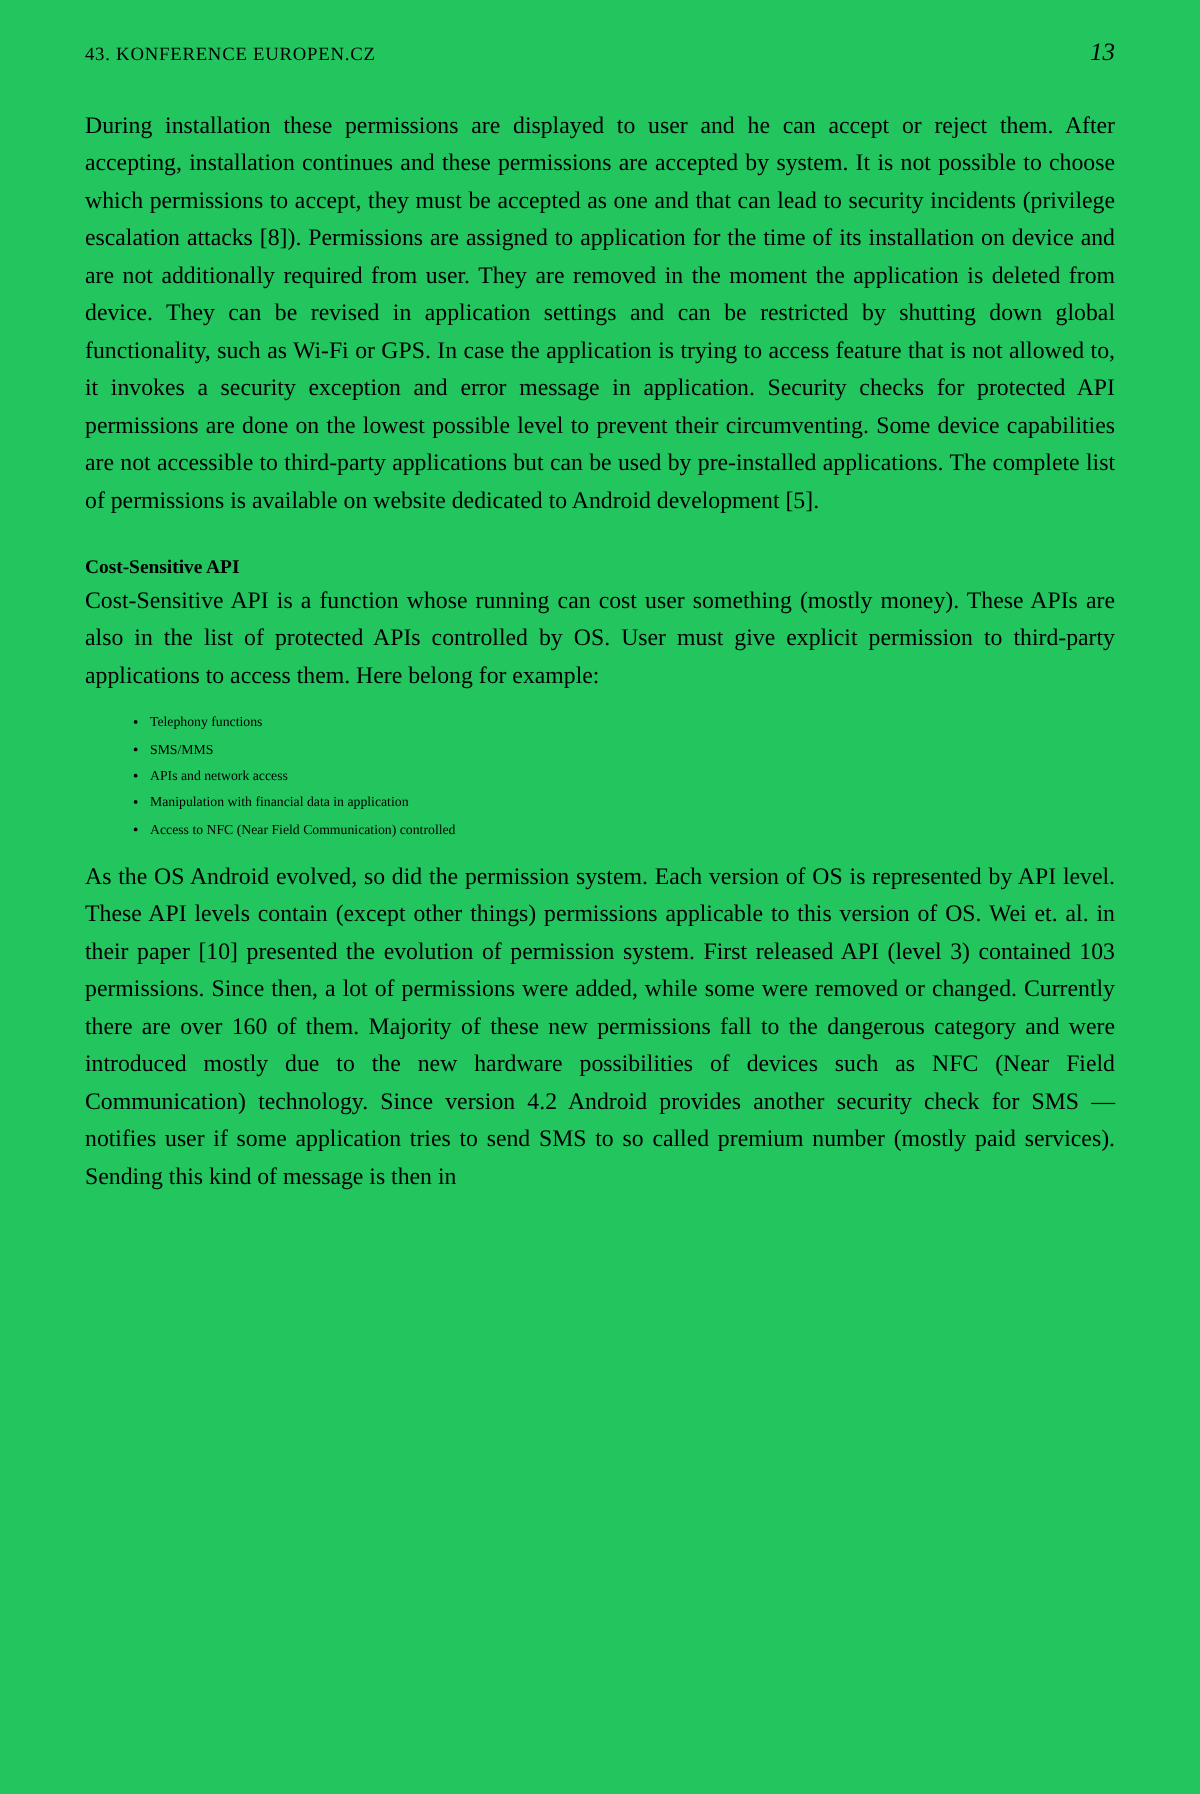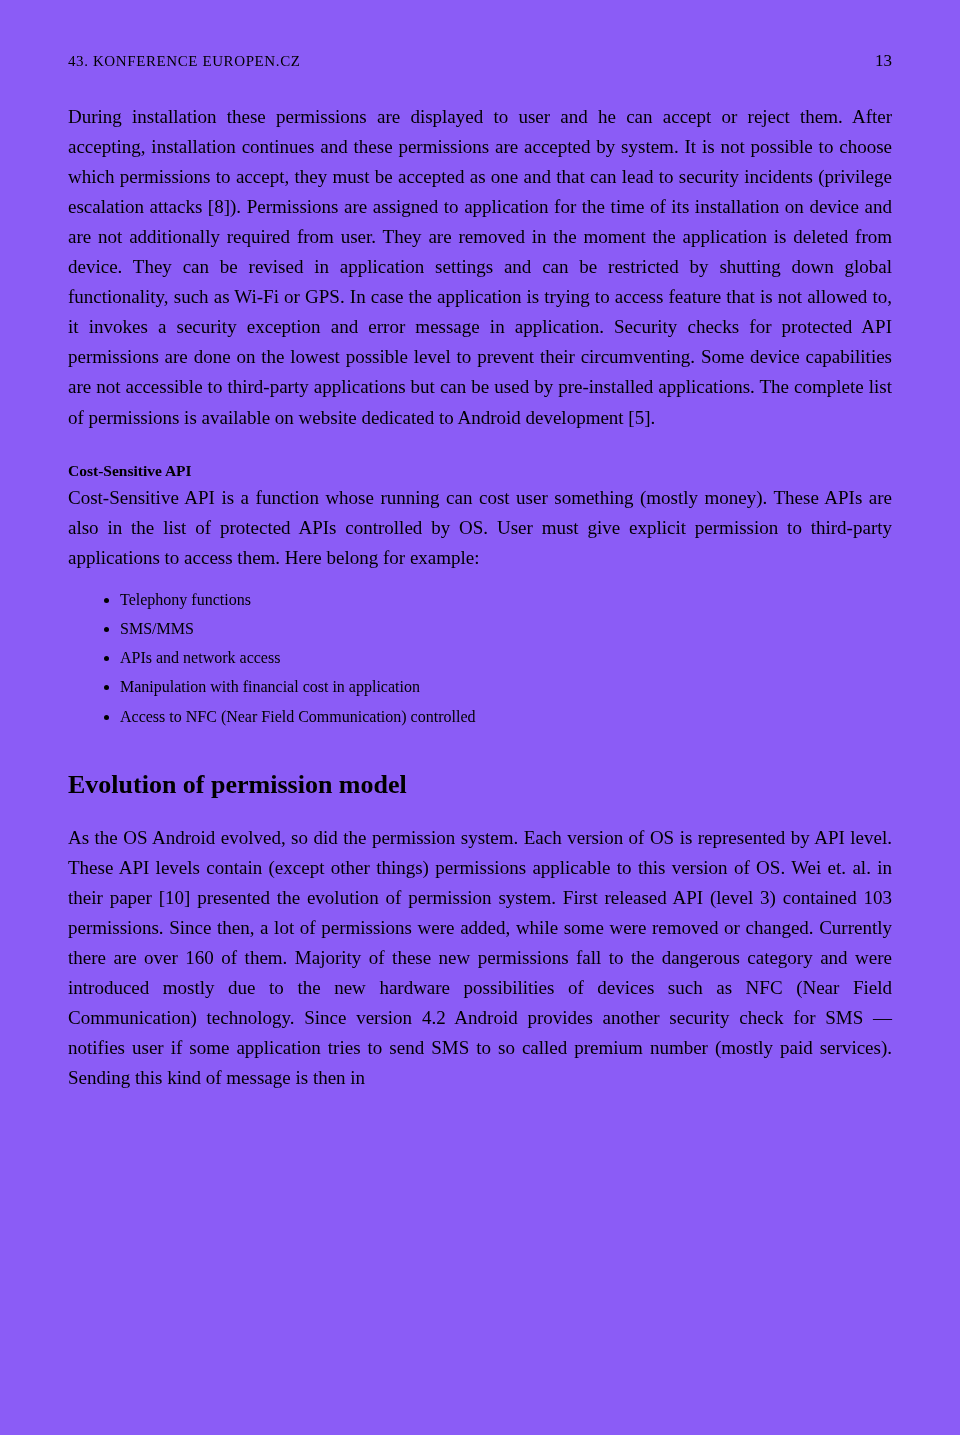--- a/index.html
+++ b/index.html
@@ -12,43 +12,44 @@
       background: #ffffff;
       font-family: 'Computer Modern', 'Latin Modern', Georgia, 'Times New Roman', Times, serif;
       font-size: 16px;
       line-height: 1.55;
       color: #000000;
     }
 
     .page {
       width: 960px;
       min-height: 1435px;
-      padding: 48px 68px 48px 68px;
-      background: #8b5cf6;
+      padding: 27px 68px 48px 68px;
+      background: #22c55e;
       position: relative;
     }
 
     .page-header {
       display: flex;
       justify-content: space-between;
       align-items: baseline;
       margin-bottom: 28px;
       border-bottom: none;
     }
 
     .header-left {
       font-size: 15px;
       font-variant: small-caps;
       letter-spacing: 0.04em;
       text-transform: uppercase;
       font-style: normal;
     }
 
     .header-right {
-      font-size: 17px;
+      font-size: 20px;
+      font-style: italic;
     }
 
     .body-text {
       text-align: justify;
       margin-bottom: 14px;
       font-size: 19px;
       line-height: 1.58;
       hyphens: auto;
     }
 
@@ -67,21 +68,21 @@
     }
 
     .bullet-list {
       margin-left: 52px;
       margin-top: 10px;
       margin-bottom: 14px;
       list-style-type: disc;
     }
 
     .bullet-list li {
-      font-size: 16px;
+      font-size: 11px;
       line-height: 1.58;
       margin-bottom: 4px;
       text-align: left;
     }
   </style>
 </head>
 <body>
 
 <div class="page">
 
@@ -93,21 +94,20 @@
   <p class="body-text">During installation these permissions are displayed to user and he can accept or reject them. After accepting, installation continues and these permissions are accepted by system. It is not possible to choose which permissions to accept, they must be accepted as one and that can lead to security incidents (privilege escalation attacks [8]). Permissions are assigned to application for the time of its installation on device and are not additionally required from user. They are removed in the moment the application is deleted from device. They can be revised in application settings and can be restricted by shutting down global functionality, such as Wi-Fi or GPS. In case the application is trying to access feature that is not allowed to, it invokes a security exception and error message in application. Security checks for protected API permissions are done on the lowest possible level to prevent their circumventing. Some device capabilities are not accessible to third-party applications but can be used by pre-installed applications. The complete list of permissions is available on website dedicated to Android development [5].</p>
 
   <div class="section-heading-bold">Cost-Sensitive API</div>
 
   <p class="body-text">Cost-Sensitive API is a function whose running can cost user something (mostly money). These APIs are also in the list of protected APIs controlled by OS. User must give explicit permission to third-party applications to access them. Here belong for example:</p>
 
   <ul class="bullet-list">
     <li>Telephony functions</li>
     <li>SMS/MMS</li>
     <li>APIs and network access</li>
-    <li>Manipulation with financial cost in application</li>
+    <li>Manipulation with financial data in application</li>
     <li>Access to NFC (Near Field Communication) controlled</li>
   </ul>
 
-  <div class="section-heading-large">Evolution of permission model</div>
 
   <p class="body-text">As the OS Android evolved, so did the permission system. Each version of OS is represented by API level. These API levels contain (except other things) permissions applicable to this version of OS. Wei et. al. in their paper [10] presented the evolution of permission system. First released API (level 3) contained 103 permissions. Since then, a lot of permissions were added, while some were removed or changed. Currently there are over 160 of them. Majority of these new permissions fall to the dangerous category and were introduced mostly due to the new hardware possibilities of devices such as NFC (Near Field Communication) technology. Since version 4.2 Android provides another security check for SMS — notifies user if some application tries to send SMS to so called premium number (mostly paid services). Sending this kind of message is then in</p>
 
 </div>
 
 </body></html>

